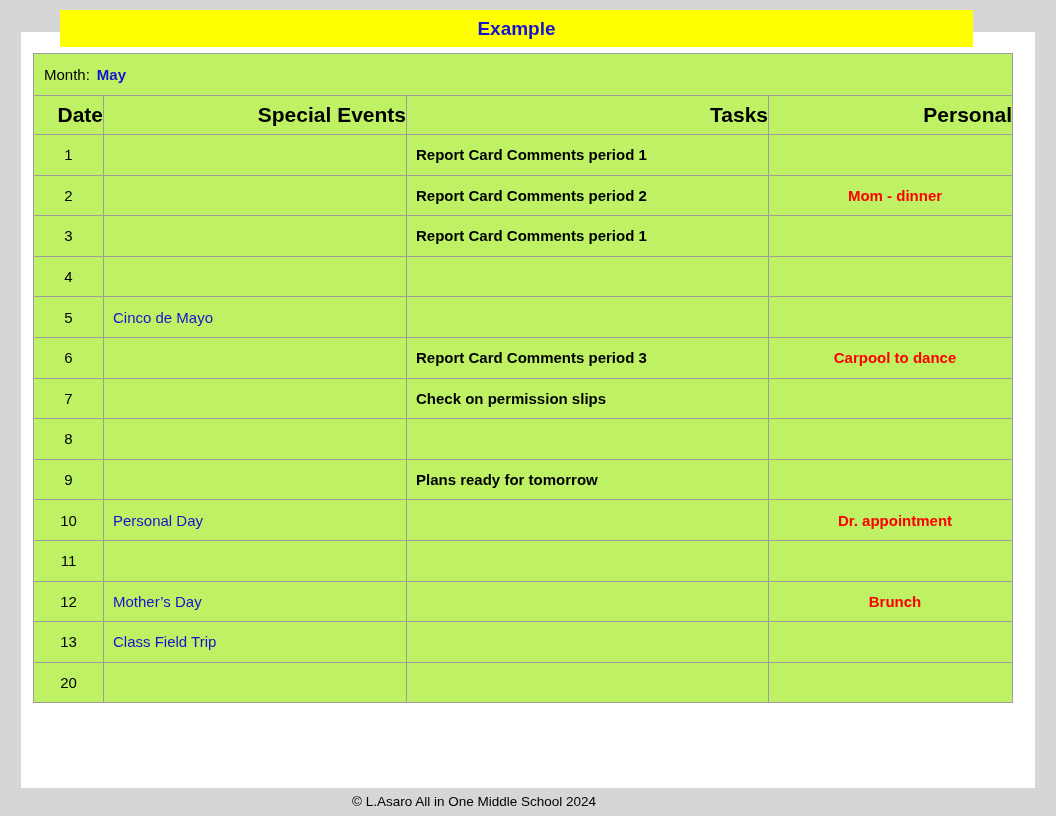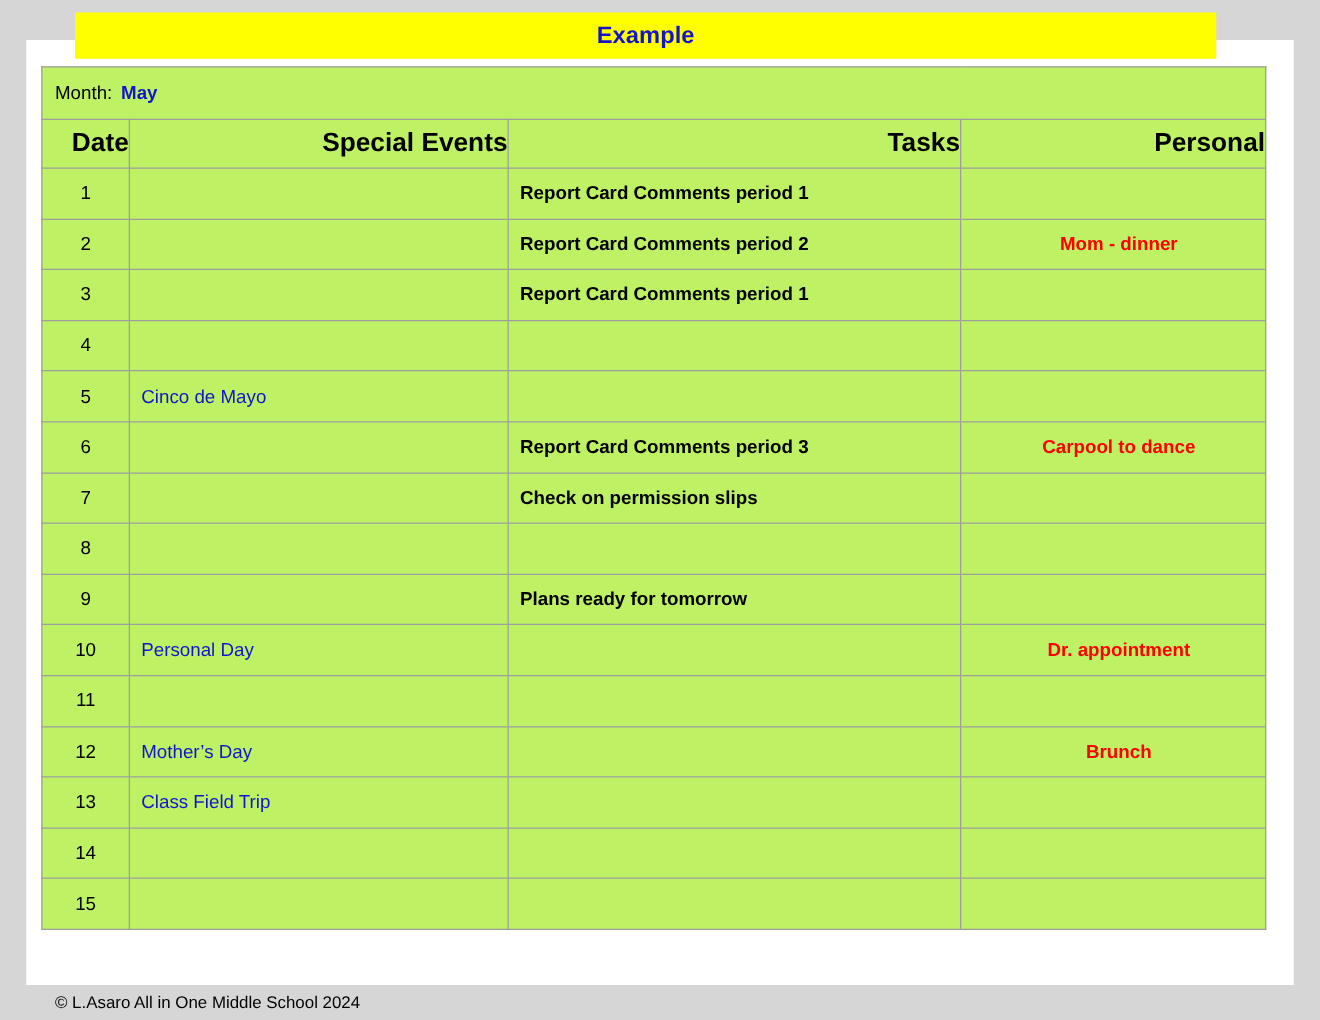--- a/index.html
+++ b/index.html
@@ -82,25 +82,24 @@
     font-weight: 700;
     color: #ff0000;
     padding-left: 9px;
     text-align: center;
   }
   .footer {
     position: absolute;
     top: 794px;
     left: 0;
     width: 948px;
-    text-align: left;
+    text-align: center;
     font-size: 13.5px;
     color: #000000;
     z-index: 2;
-    margin-left: 44px;
   }
 </style>
 </head>
 <body>
 
 <div class="page"></div>
 
 <div class="banner">
   <span>Example</span>
 </div>
@@ -196,27 +195,21 @@
     <td class="c-tasks"></td>
     <td class="c-personal">Brunch</td>
   </tr>
   <tr class="data-row">
     <td class="c-date">13</td>
     <td class="c-special">Class Field Trip</td>
     <td class="c-tasks"></td>
     <td class="c-personal"></td>
   </tr>
   <tr class="data-row">
-    <td class="c-date">14</td>
-    <td class="c-special"></td>
-    <td class="c-tasks"></td>
-    <td class="c-personal"></td>
-  </tr>
-  <tr class="data-row">
-    <td class="c-date">15</td>
+    <td class="c-date">20</td>
     <td class="c-special"></td>
     <td class="c-tasks"></td>
     <td class="c-personal"></td>
   </tr>
 </tbody>
   </table>
 
 <div class="footer">© L.Asaro All in One Middle School 2024</div>
 
 </body></html>

